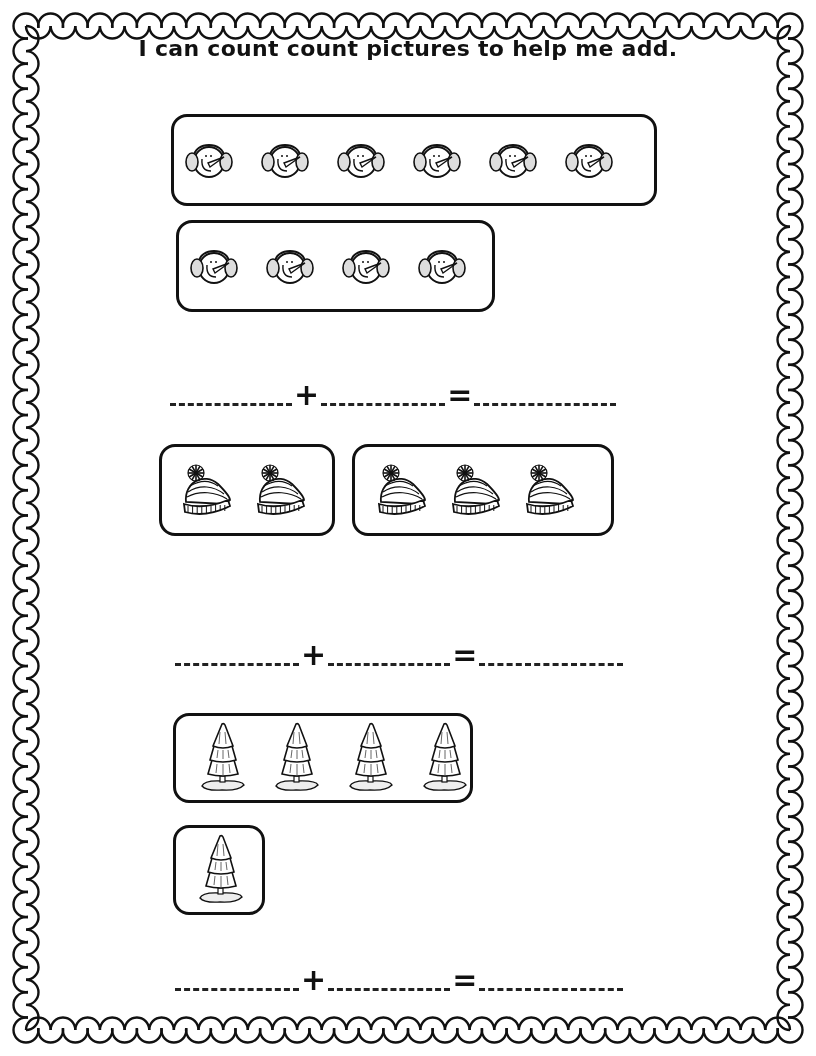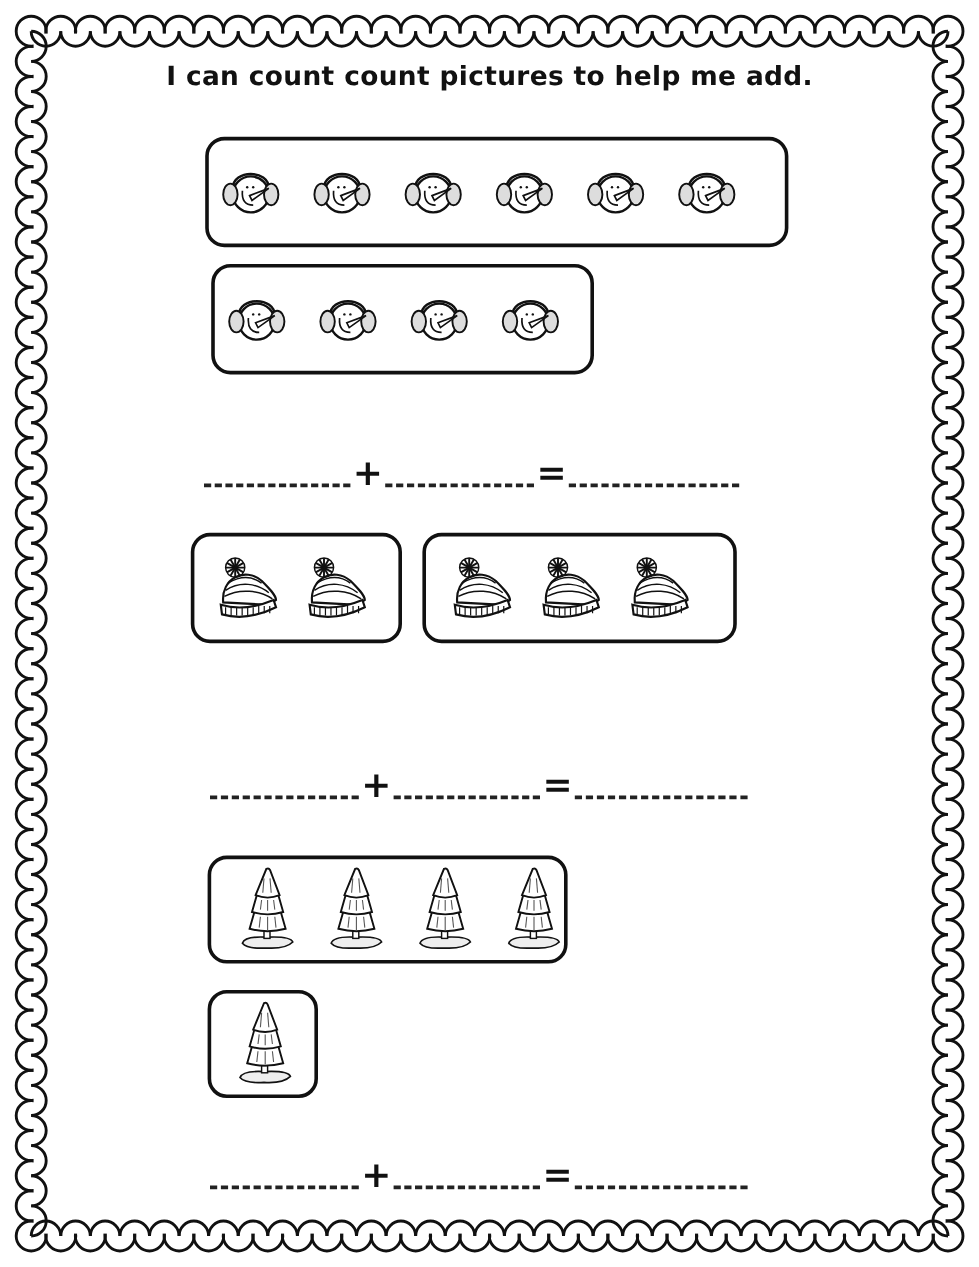--- a/index.html
+++ b/index.html
@@ -1,19 +1,19 @@
 <!DOCTYPE html>
 <html><head>
   <meta charset="utf-8">
   <style>
     html, body { margin: 0; padding: 0; background: #ffffff; }
     body { width: 816px; height: 1056px; position: relative; overflow: hidden;
            font-family: "DejaVu Sans", sans-serif; color: #111; }
     #border-svg { position: absolute; left: 0; top: 0; }
-    .title { position: absolute; left: 0; width: 816px; top: 52px; text-align: center;
+    .title { position: absolute; left: 0; width: 816px; top: 36px; text-align: center;
              font-size: 22px; font-weight: bold; letter-spacing: 0.3px; color: #111; }
     .pic-box { position: absolute; border: 3px solid #111; border-radius: 16px; box-sizing: border-box;
                display: flex; align-items: center; }
     .pic-box svg { flex: 0 0 auto; }
     .eq { position: absolute; display: flex; align-items: flex-end; height: 30px; }
     .eq .blank { display: inline-block; border-bottom: 3px dashed #222; height: 0; margin-bottom: 4px; }
     .eq .op { font-size: 30px; font-weight: bold; line-height: 30px; padding: 0 2px; color: #111; }
   </style>
 </head>
 <body>

